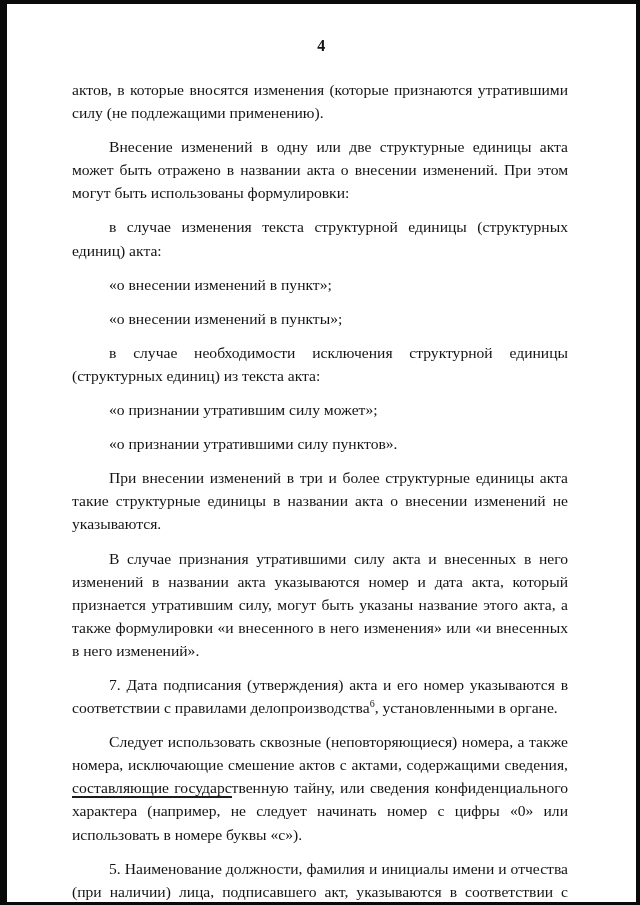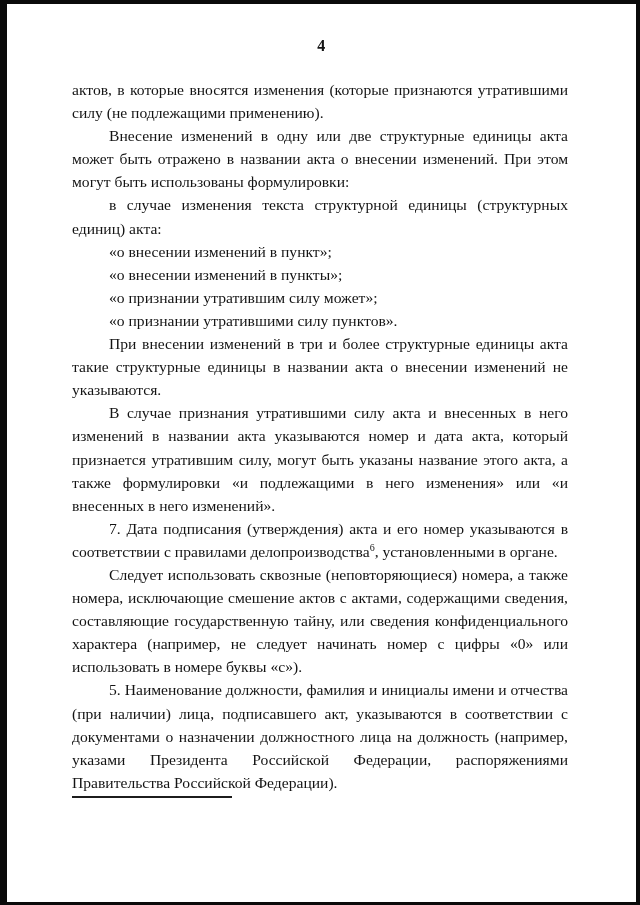--- a/index.html
+++ b/index.html
@@ -43,20 +43,21 @@
     right: 68px;
     font-size: 15.6px;
     line-height: 23.1px;
     text-align: justify;
   }
   .body-text p {
     margin: 0;
   }
   .body-text p.indent {
     text-indent: 37px;
+    margin-top: 11px;
   }
   .body-text sup {
     font-size: 10px;
     line-height: 0;
     vertical-align: super;
   }
   .footnote {
     position: absolute;
     top: 792px;
     left: 65px;
@@ -96,24 +97,25 @@
 <div class="scan">
   <div class="page">
     <div class="page-number">4</div>
 
     <div class="body-text">
         <p class="">актов, в которые вносятся изменения (которые признаются утратившими силу (не подлежащими применению).</p>
         <p class="indent">Внесение изменений в одну или две структурные единицы акта может быть отражено в названии акта о внесении изменений. При этом могут быть использованы формулировки:</p>
         <p class="indent">в случае изменения текста структурной единицы (структурных единиц) акта:</p>
         <p class="indent">«о внесении изменений в пункт»;</p>
         <p class="indent">«о внесении изменений в пункты»;</p>
+        <p class="indent">в случае необходимости исключения структурной единицы (структурных единиц) из текста акта:</p>
         <p class="indent">«о признании утратившим силу может»;</p>
         <p class="indent">«о признании утратившими силу пунктов».</p>
         <p class="indent">При внесении изменений в три и более структурные единицы акта такие структурные единицы в названии акта о внесении изменений не указываются.</p>
-        <p class="indent">В случае признания утратившими силу акта и внесенных в него изменений в названии акта указываются номер и дата акта, который признается утратившим силу, могут быть указаны название этого акта, а также формулировки «и подлежащими в него изменения» или «и внесенных в него изменений».</p>
+        <p class="indent">В случае признания утратившими силу акта и внесенных в него изменений в названии акта указываются номер и дата акта, который признается утратившим силу, могут быть указаны название этого акта, а также формулировки «и внесенного в него изменения» или «и внесенных в него изменений».</p>
         <p class="indent">7. Дата подписания (утверждения) акта и его номер указываются в соответствии с правилами делопроизводства<sup>6</sup>, установленными в органе.</p>
         <p class="indent">Следует использовать сквозные (неповторяющиеся) номера, а также номера, исключающие смешение актов с актами, содержащими сведения, составляющие государственную тайну, или сведения конфиденциального характера (например, не следует начинать номер с цифры «0» или использовать в номере буквы «с»).</p>
         <p class="indent">5. Наименование должности, фамилия и инициалы имени и отчества (при наличии) лица, подписавшего акт, указываются в соответствии с документами о назначении должностного лица на должность (например, указами Президента Российской Федерации, распоряжениями Правительства Российской Федерации).</p>
       </div>
 
     <div class="footnote">
       <div class="footnote-rule"></div>
     </div>
   </div>
 

